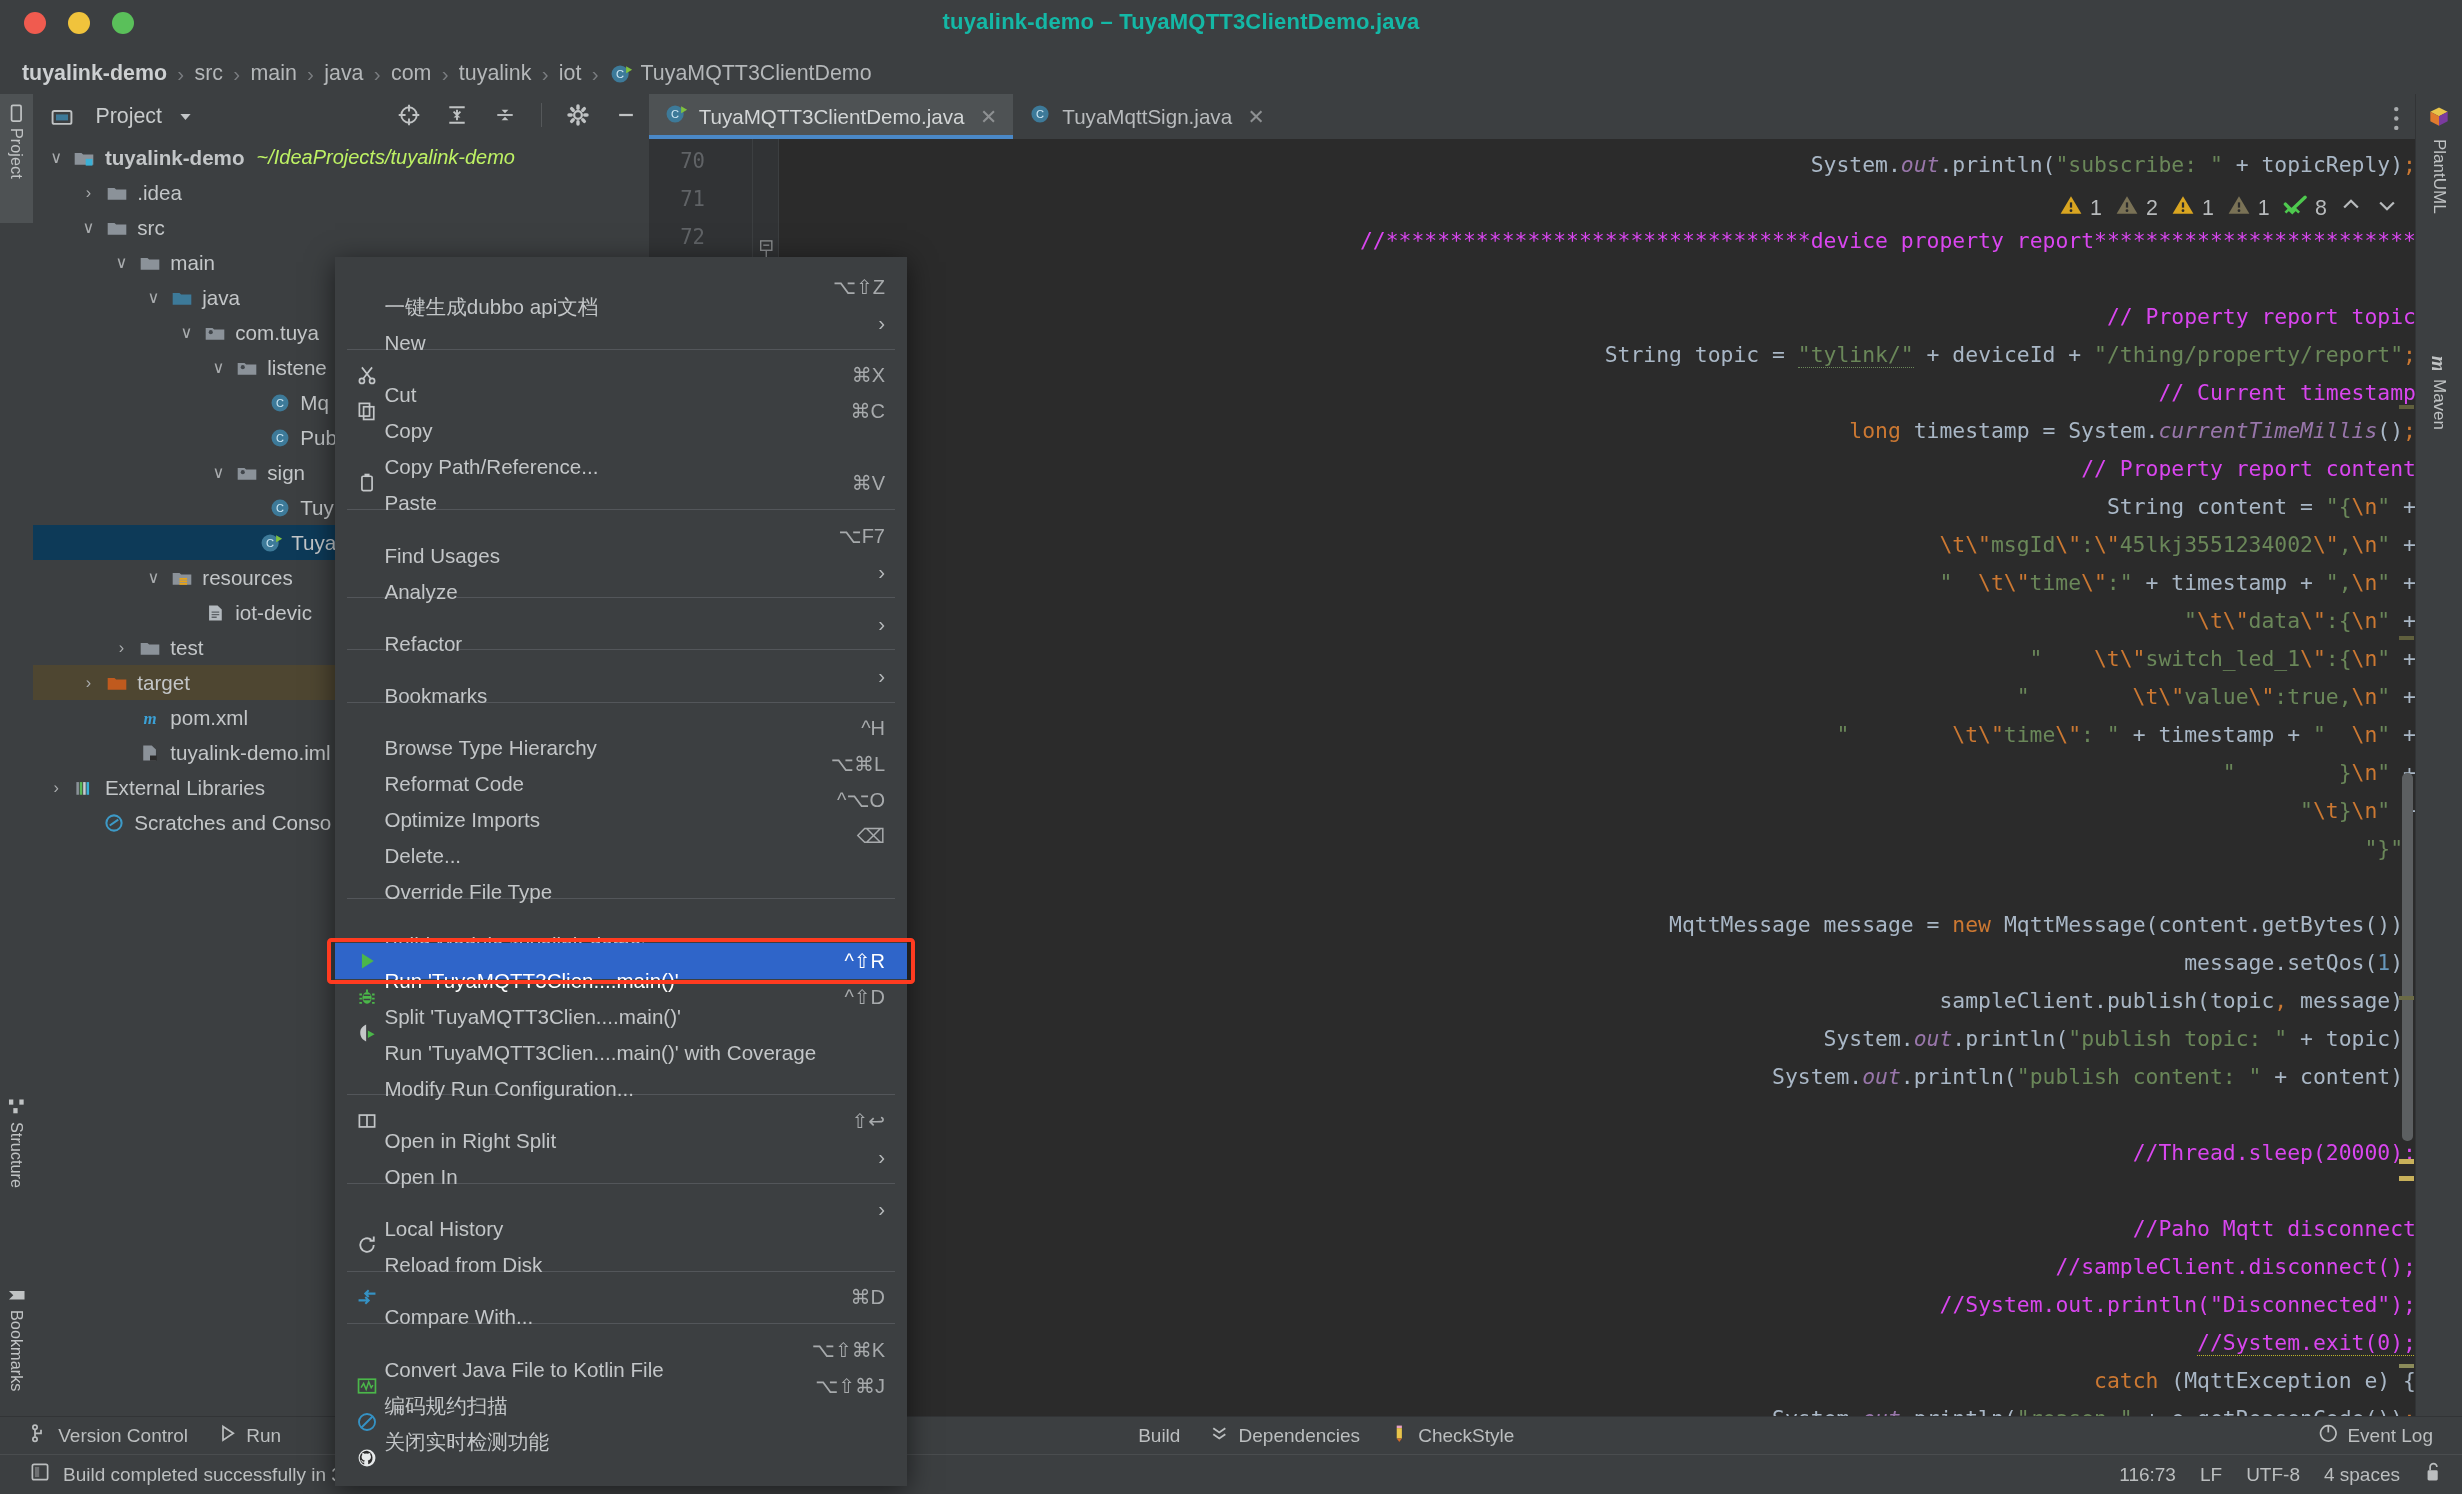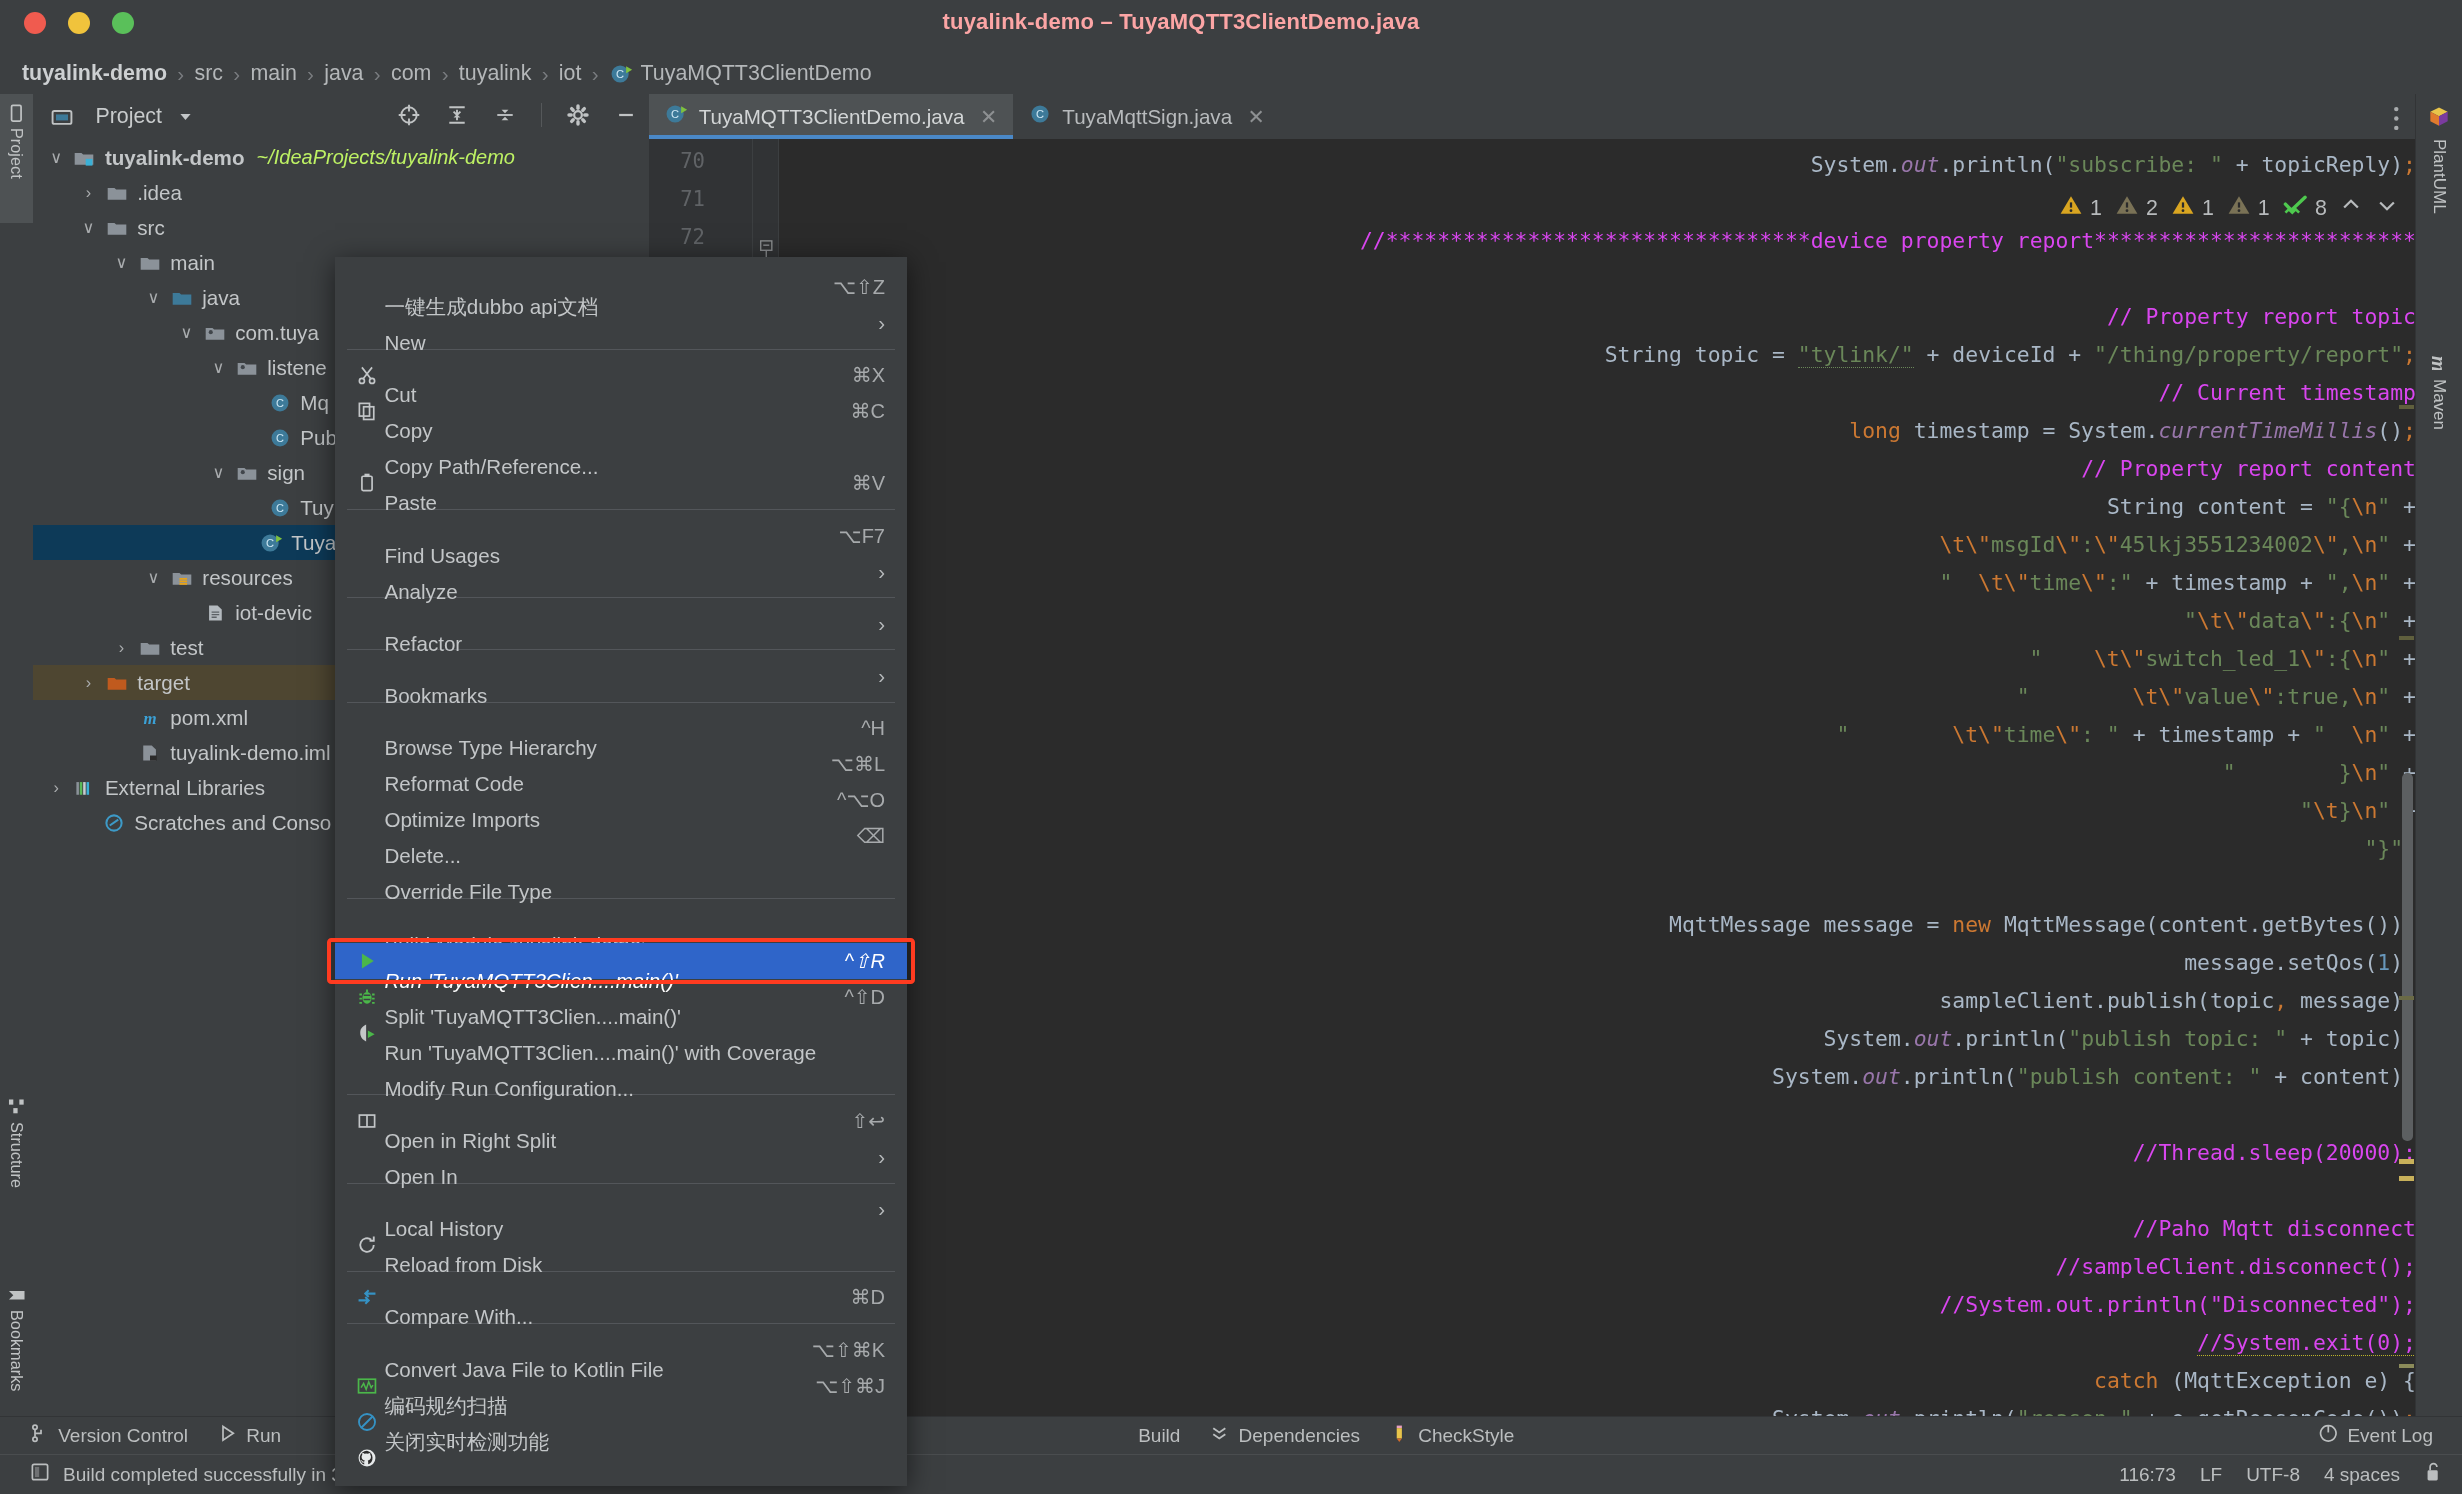--- a/index.html
+++ b/index.html
@@ -13,21 +13,21 @@
   #app{position:relative;width:2462px;height:1494px;background:#3c3f41;}
 
   
   .titlebar{position:absolute;left:0;top:0;width:2462px;height:53px;background:#3c3f41;}
   .traffic{position:absolute;left:24px;top:12px;display:flex;gap:22px;}
   .dot{width:22px;height:22px;border-radius:50%;}
   .dot.red{background:#f05b4f;}
   .dot.yellow{background:#f0c33c;}
   .dot.green{background:#5ac05a;}
   .win-title{position:absolute;left:0;top:8.6px;width:2362px;text-align:center;
-    font-size:22px;font-weight:bold;color:#fca5a5;letter-spacing:0.2px;}
+    font-size:22px;font-weight:bold;color:#14b8a6;letter-spacing:0.2px;}
 
   
   .crumbbar{position:absolute;left:0;top:53px;width:2462px;height:41px;background:#3c3f41;
     display:flex;align-items:center;}
   .crumbs{display:flex;align-items:center;padding-left:22px;font-size:21.4px;}
   .crumb{color:#b4b7b9;}
   .crumb.first{font-weight:bold;color:#cdd0d2;}
   .sep{color:#7a7d80;margin:0 10.3px;font-size:20.6px;}
   .crumb-ico{display:inline-flex;align-items:center;margin-right:7.7px;vertical-align:middle;}
 
@@ -864,21 +864,21 @@
       <span class="mi-ico"></span>
       <span class="mi-label">Override File Type</span>
     </div>
     <div class="msep"></div>
 
     <div class="mi">
       <span class="mi-ico"></span>
       <span class="mi-label">Build Module 'tuyalink-demo'</span>
     </div>
 
-    <div style="position:relative;font-style:italic;">
+    <div style="position:relative;">
       <div class="mi sel">
         <span class="mi-ico">
           <svg width="22" height="22" viewBox="0 0 26 26">
               <path d="M7 4 L21 13 L7 22z" fill="#4bb74a"></path>
             </svg>
         </span>
         <span class="mi-label">Run 'TuyaMQTT3Clien....main()'</span>
         <span class="mi-acc">^⇧R</span>
       </div>
       <div class="hl-ring"></div>

